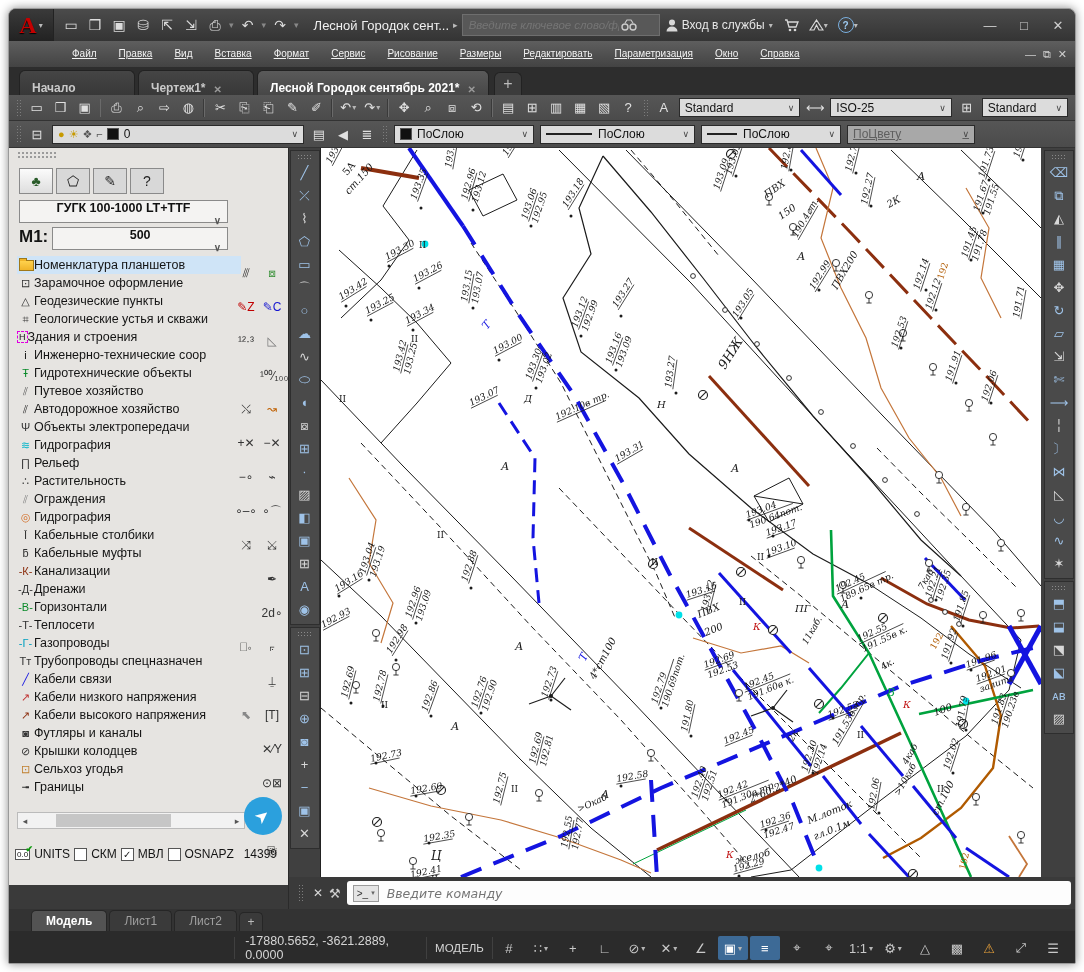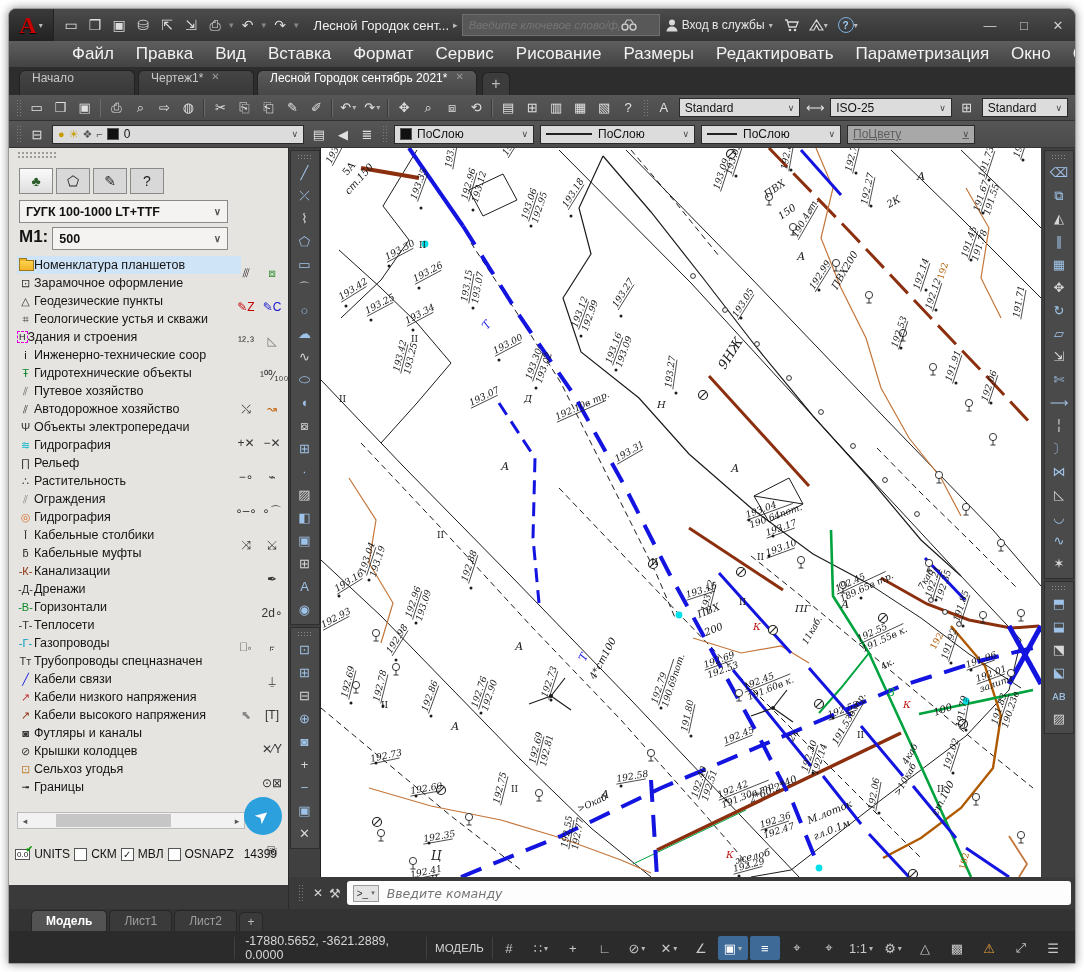--- a/index.html
+++ b/index.html
@@ -21,26 +21,26 @@
   .searchbox input{background:transparent;border:none;outline:none;color:#b9b9b9;font-style:italic;font-size:11.5px;width:150px;font-family:"Liberation Sans",sans-serif;}
   .tb-ico{display:flex;align-items:center;justify-content:center;color:#dcdcdc;height:24px;padding:0 5px;font-size:13px;}
   .signin{color:#e6e6e6;font-size:12px;display:flex;align-items:center;gap:4px;padding:0 6px;}
   .mini-arr{color:#bbb;font-size:8px;}
   .wbtns{margin-left:auto;display:flex;}
   .wbtn{width:34px;height:26px;display:flex;align-items:center;justify-content:center;color:#cfcfcf;font-size:13px;}
   svg.mini{display:block}
   
   .menubar{position:absolute;left:0;top:32px;width:100%;height:26px;background:linear-gradient(#5e5e5e,#434343);
     display:flex;align-items:center;padding-left:52px;box-sizing:border-box;}
-  .menu-item{color:#f2f2f2;font-size:17px;padding:17px 11px;line-height:26px;}
+  .menu-item{color:#f2f2f2;font-size:10px;padding:17px 11px;line-height:26px;text-decoration:underline;}
   .doc-ctrl{margin-left:auto;display:flex;align-items:center;padding-right:8px;color:#cfcfcf;font-size:11px;gap:7px;}
   
   .filetabs{position:absolute;left:0;top:58px;width:100%;height:28px;background:#2d2d2d;display:flex;align-items:flex-end;padding-left:10px;box-sizing:border-box;}
-  .ftab{height:24px;display:flex;align-items:flex-start;padding:0 12px;margin-right:3px;background:linear-gradient(#454545,#383838);
-    border:1px solid #222;border-bottom:none;border-radius:6px 6px 0 0;color:#c9c9c9;font-size:12px;gap:8px;min-width:90px;}
+  .ftab{height:24px;display:flex;align-items:flex-end;padding:0 12px;margin-right:3px;background:linear-gradient(#454545,#383838);
+    border:1px solid #222;border-bottom:none;border-radius:6px 6px 0 0;color:#c9c9c9;font-size:12px;gap:8px;min-width:90px;font-weight:bold;}
   .ftab.active{background:linear-gradient(#5a5a5a,#474747);color:#fff;}
   .ftab .x{color:#9a9a9a;font-size:10px;}
   .ftab-plus{width:26px;height:22px;background:#3c3c3c;border:1px solid #222;border-bottom:none;border-radius:6px 6px 0 0;
     color:#bbb;display:flex;align-items:center;justify-content:center;margin-left:2px;}
   
   .tbrow{position:absolute;left:0;width:100%;background:linear-gradient(#565656,#4b4b4b);border-bottom:1px solid #333;
     display:flex;align-items:center;box-sizing:border-box;padding:0 4px;}
   .tb1{top:86px;height:26px;}
   .tb2{top:112px;height:27px;}
   .grip{width:6px;height:18px;background-image:radial-gradient(#7d7d7d 1px,transparent 1px);background-size:3px 3px;margin:0 3px;}
@@ -52,21 +52,21 @@
   .combo .carr{margin-left:auto;color:#444;font-size:9px;padding-left:6px;}
   .combo.dis{background:#a8a8a8;color:#5f5f5f;}
   .swatch{width:10px;height:10px;background:#111;margin-right:5px;border:1px solid #555;}
   .ltline{width:42px;height:2px;background:#222;margin-right:6px;}
   
   .palette{position:absolute;left:0;top:139px;width:280px;height:761px;background:#e6e4e1;border-right:1px solid #2a2a2a;box-sizing:border-box;font-size:12.5px;color:#141414;}
   .pal-grip{height:9px;background-image:radial-gradient(#9b9b9b 1px,transparent 1px);background-size:4px 4px;width:40px;margin:3px auto 0 8px;}
   .pal-tabs{display:flex;gap:3px;margin:8px 0 6px 10px;}
   .ptab{width:32px;height:24px;background:linear-gradient(#fbfbfb,#dedede);border:1px solid #8a8a8a;display:flex;align-items:center;justify-content:center;font-size:14px;color:#2a5c2a;}
   .ptab.q{color:#222;background:#d8d8d8;}
-  .pal-combo{background:#f4f3f2;border:1px solid #8a8a8a;height:21px;display:flex;align-items:center;padding:0 6px;font-weight:bold;font-size:12.5px;color:#111;}
+  .pal-combo{background:#f4f3f2;border:1px solid #8a8a8a;height:21px;display:flex;align-items:center;padding:0 6px;font-weight:bold;font-size:12.5px;color:#111;flex-direction:column;}
   .pal-combo .carr{margin-left:auto;color:#555;font-size:10px;}
   .lib-row{margin:2px 60px 4px 10px;}
   .scale-row{display:flex;margin:2px 60px 6px 10px;}
   .m1{font-weight:bold;font-size:17px;margin-right:4px;}
   .scale-combo{flex:1;}
   .pal-list{position:absolute;left:8px;top:108px;width:224px;}
   .pitem{height:18px;display:flex;align-items:center;white-space:nowrap;overflow:hidden;}
   .pitem.sel{background:#cfe4f7;}
   .picon{width:17px;min-width:17px;text-align:center;font-size:11px;line-height:1;}
   .folder{width:13px;height:9px;background:linear-gradient(#ffd24d,#f0b429);border:1px solid #a07818;position:relative;margin-left:2px;}

